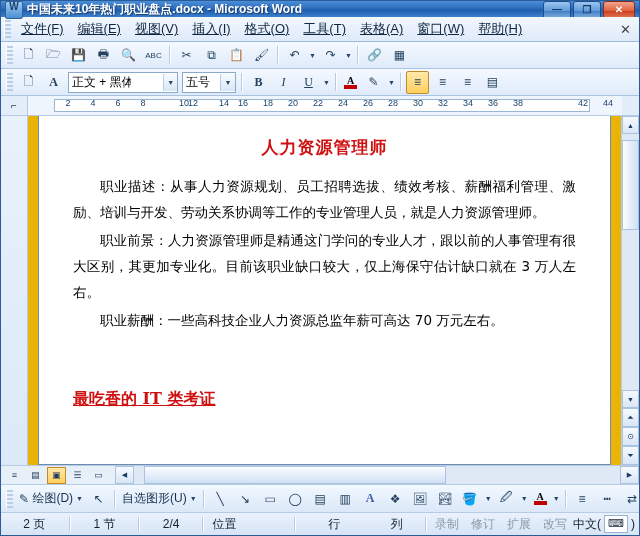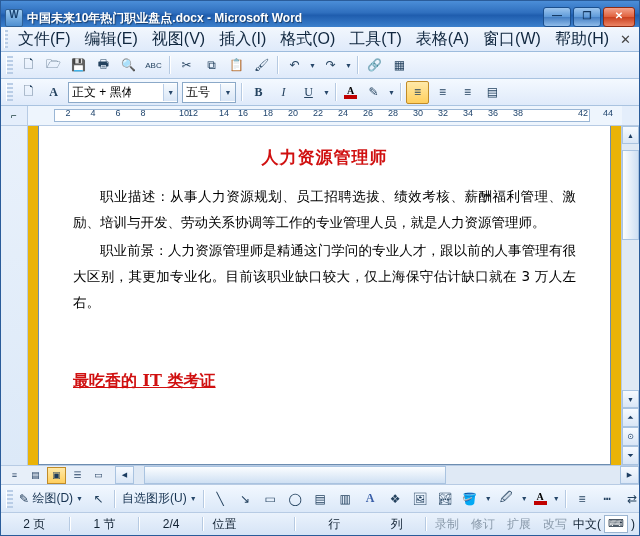--- a/index.html
+++ b/index.html
@@ -20,24 +20,24 @@
     position: relative;
     box-sizing: border-box;
     border: 1px solid #2a5c9a;
     background: linear-gradient(180deg, #e8f0fb 0%, #d2e2f5 100%);
     display: flex;
     flex-direction: column;
   }
 
   
   .titlebar {
-    height: 26px;
+    height: 16px;
     background: linear-gradient(180deg, #4b8ed8 0%, #2f6fbe 45%, #1f5dae 55%, #3c80cc 100%);
     display: flex;
-    align-items: flex-end;
+    align-items: flex-start;
     padding: 0 2px 0 4px;
     color: #fff;
     flex: none;
   }
   .title-icon {
     width: 16px; height: 16px;
     background: linear-gradient(180deg,#9ecbf2,#4e8fd0);
     border: 1px solid #2f6197;
     border-radius: 2px;
     margin-right: 4px;
@@ -91,23 +91,24 @@
     padding-left: 2px;
   }
   .menu-grip {
     width: 6px; height: 18px;
     margin: 0 3px 0 1px;
     background: repeating-linear-gradient(180deg,#b9cde6 0 2px,transparent 2px 4px);
     border-left: 1px solid #fff;
   }
   .menu-item {
     padding: 3px 7px;
-    font-size: 16px;
+    font-size: 13px;
     color: #10273f;
     white-space: nowrap;
+    text-decoration: underline;
   }
   .menubar .spacer { flex: 1 1 auto; }
   .menu-close {
     color: #444;
     font-size: 13px;
     padding: 0 8px 0 4px;
   }
 
   
   .toolbar {
@@ -573,20 +574,21 @@
     <div class="ruler-scroll-pad"></div>
   </div>
 
   <div class="doc-area">
     <div class="doc-left-bar"></div>
     <div class="page-wrap">
       <div class="page">
         <div class="doc-h1">人力资源管理师</div>
         <p class="doc-p">职业描述：从事人力资源规划、员工招聘选拔、绩效考核、薪酬福利管理、激励、培训与开发、劳动关系协调等工作的专业管理人员，就是人力资源管理师。</p>
         <p class="doc-p">职业前景：人力资源管理师是精通这门学问的专业人才，跟以前的人事管理有很大区别，其更加专业化。目前该职业缺口较大，仅上海保守估计缺口就在 3 万人左右。</p>
+        <p class="doc-p">职业薪酬：一些高科技企业人力资源总监年薪可高达 70 万元左右。</p>
         <div class="doc-h2">最吃香的 IT 类考证</div>
       </div>
     </div>
     <div class="vscroll">
       <div class="sb-btn">▲</div>
       <div class="sb-track">
         <div class="sb-thumb"></div>
       </div>
       <div class="sb-btn">▼</div>
       <div class="sb-extra">⏶</div>

